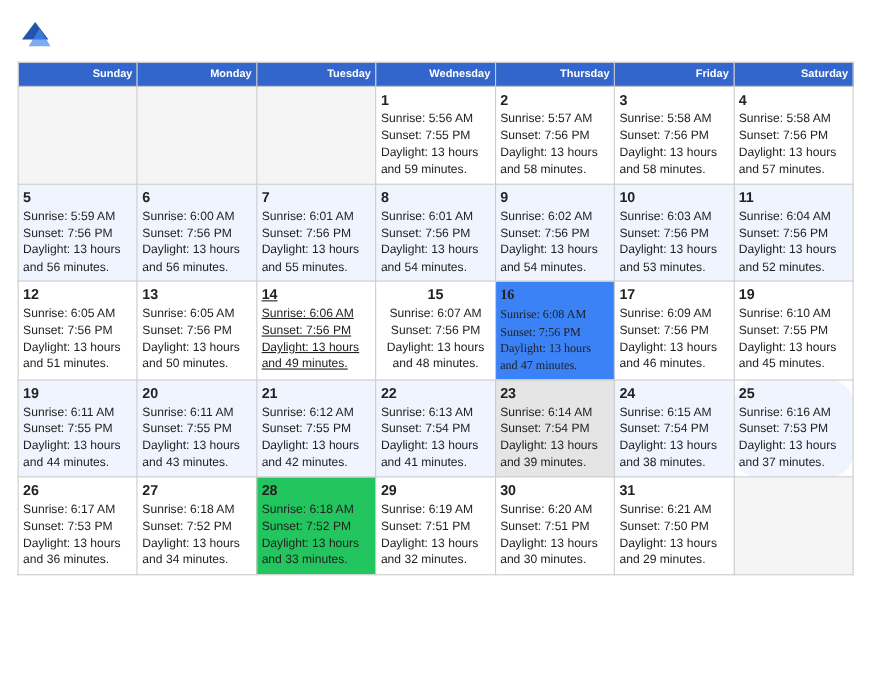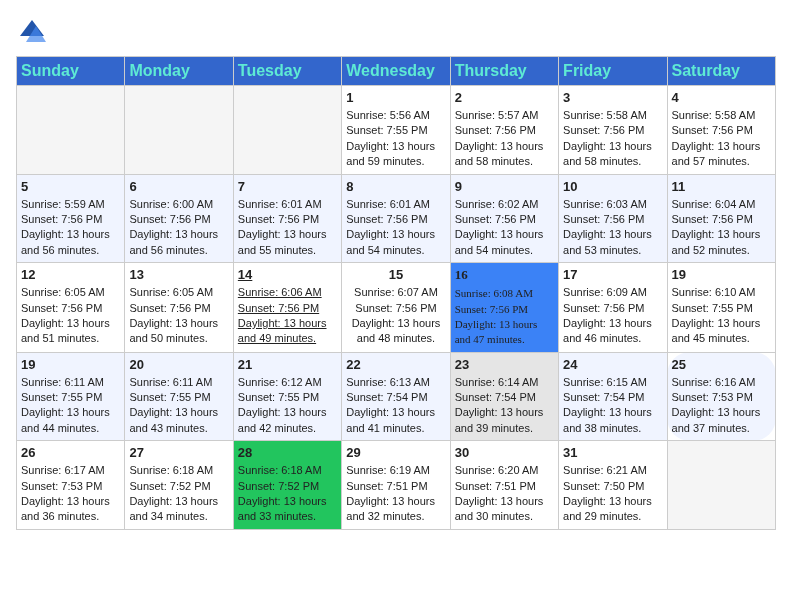--- a/index.html
+++ b/index.html
@@ -53,25 +53,25 @@
       color: #444;
       font-weight: bold;
     }
     table {
       width: 100%;
       border-collapse: collapse;
       table-layout: fixed;
     }
     th {
       background-color: #3366cc;
-      color: #5eead4;
-      font-size: 16px;
+      color: #ffffff;
+      font-size: 10px;
       font-weight: bold;
       padding: 5px 4px;
-      text-align: left;
+      text-align: right;
       border: 1px solid #ccc;
     }
     td {
       border: 1px solid #ccc;
       vertical-align: top;
       padding: 4px 4px;
       font-size: 10px;
       color: #222;
       height: 85px;
       background: #fff;

